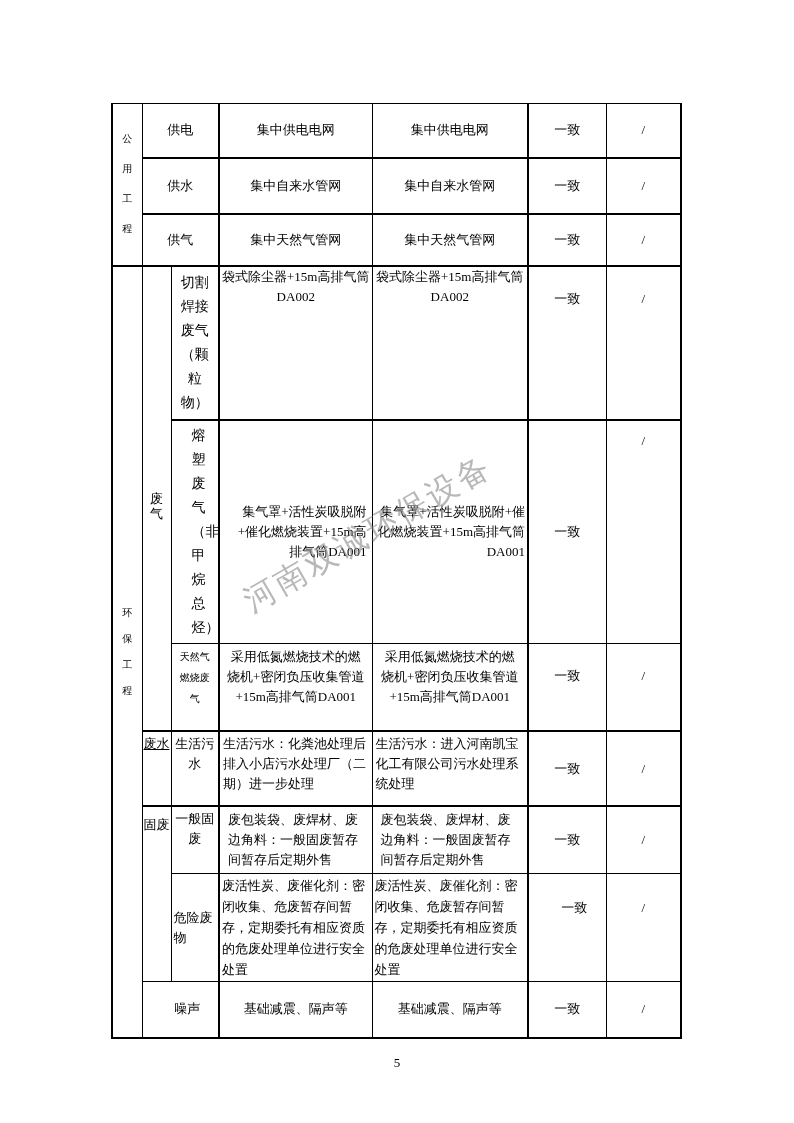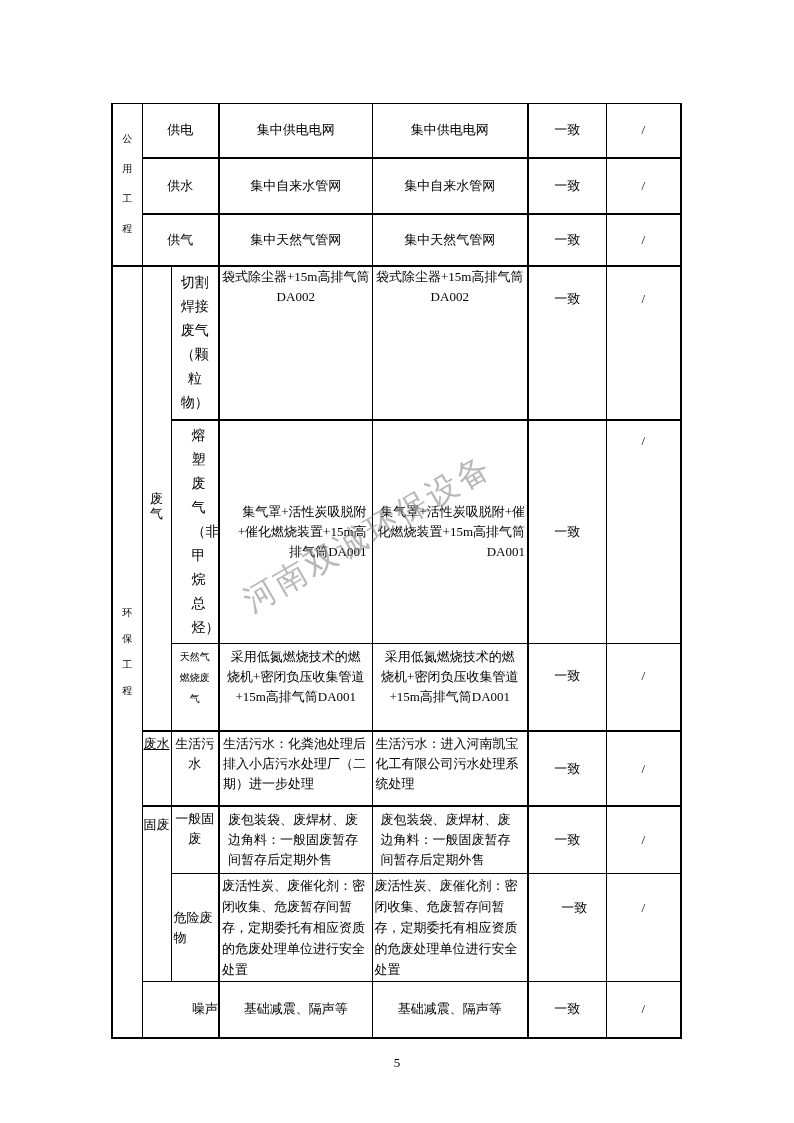--- a/index.html
+++ b/index.html
@@ -26,21 +26,21 @@
   .vcat div{width:14px;margin:16px auto;line-height:15px;padding-top:16px;}
   
   .sub {font-size:14px;line-height:24px;vertical-align:top;padding:4px 8px;}
   .subj{font-size:14px;line-height:24px;vertical-align:top;padding:3px 20px;
         text-align:justify;text-justify:inter-ideograph;}
   .sub6{font-size:10px;line-height:21px;vertical-align:top;padding:2px 7px;}
   .lblL{text-align:center;vertical-align:top;padding:2px 2px;}
   .lblM{text-align:left;vertical-align:middle;padding:0 2px;}
   .cat7{vertical-align:top;padding-top:2px;text-decoration:underline;}
   .cat8{vertical-align:top;padding-top:8px;}
-  .noiseL{text-align:right;padding-left:14px;}
+  .noiseL{text-align:center;padding-left:14px;}
   
   .dT4{vertical-align:top;padding-top:0;}
   .dT6{vertical-align:top;padding:3px 6px;}
   .dT {vertical-align:top;padding-top:10px;}
   .cT {vertical-align:top;padding-top:22px;}
   .dLm{text-align:right;vertical-align:middle;padding:0 5px;}
   .tight{padding:0 2px;}
   .dL7{text-align:left;vertical-align:top;padding:2px 3px;}
   .dL8{text-align:left;vertical-align:top;padding:3px 8px;}
   .dL9{text-align:left;vertical-align:top;padding:1px 2px;line-height:21px;}

